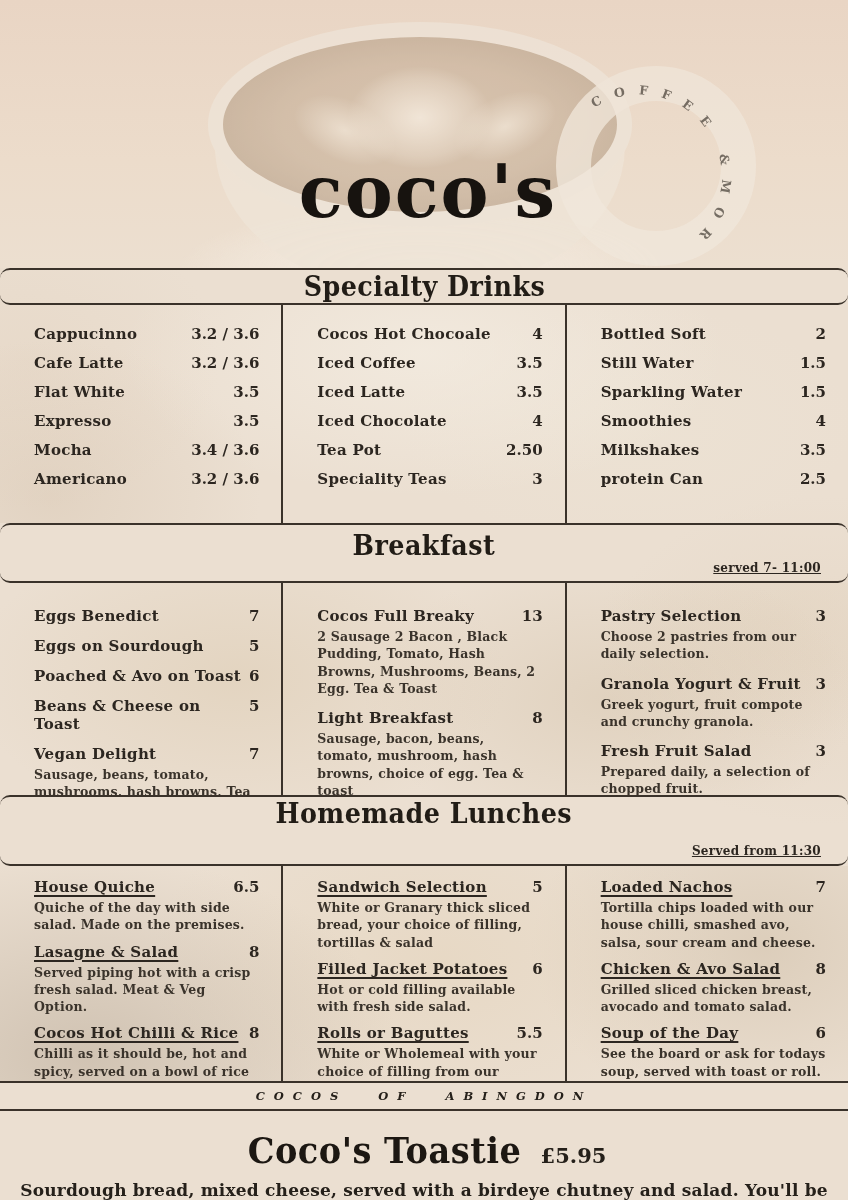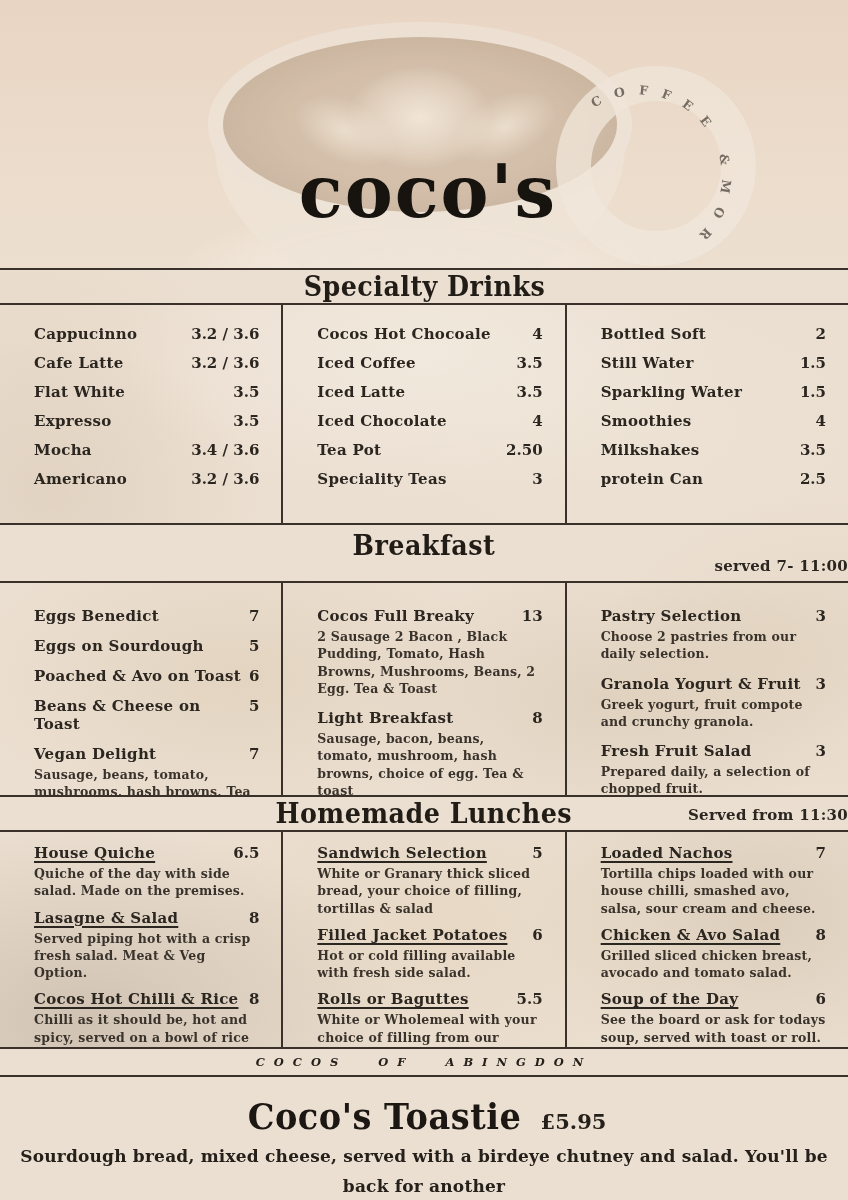--- a/index.html
+++ b/index.html
@@ -32,28 +32,28 @@
     background:radial-gradient(closest-side, rgba(244,235,221,.8), transparent 72%);}
   .art-wing-r{position:absolute;left:430px;top:84px;width:150px;height:85px;border-radius:50%;transform:rotate(-24deg);
     background:radial-gradient(closest-side, rgba(244,235,221,.8), transparent 72%);}
   .handle-ring{position:absolute;left:556px;top:66px;width:200px;height:200px;border-radius:50%;
     border:35px solid rgba(242,236,226,.8);}
   .handle-svg{position:absolute;left:0;top:0;}
   .logo{position:absolute;left:8px;right:0;top:156px;text-align:center;
     font-size:72px;line-height:1;letter-spacing:2px;color:#17130f;font-weight:700;}
 
   
-  .band{position:relative;border-top:2px solid #3a322a;border-bottom:2px solid #3a322a;text-align:center;}
+  .band{position:relative;border-top:2px solid #3a322a;border-bottom:2px solid #3a322a;text-align:center;border-radius:10px;}
   .band-drinks{height:37px;}
   .band-bf{height:60px;}
-  .band-lunch{height:37px;}
+  .band-lunch{height:71px;}
   .band-title{display:inline-block;transform:scaleX(.94);font-size:27px;line-height:33px;color:#211c16;letter-spacing:.5px;}
   .band-bf .band-title,.band-lunch .band-title{line-height:30px;padding-top:6px;}
   .band-lunch .band-title{padding-top:2px;}
-  .served{position:absolute;right:0;bottom:6px;font-size:15px;letter-spacing:.3px;color:#2c2620;}
+  .served{position:absolute;right:27px;bottom:6px;font-size:12px;letter-spacing:.3px;color:#2c2620;text-decoration:underline;}
 
   
   .cols{display:flex;height:100%;}
   .col{flex:1 1 0;padding:20px 22px 0 34px;overflow:hidden;}
   .col.mid{border-left:2px solid #3a322a;border-right:2px solid #3a322a;}
   .row{display:flex;justify-content:space-between;align-items:baseline;}
   .nm{font-size:15px;letter-spacing:.3px;}
   .pr{font-size:15px;padding-left:8px;white-space:nowrap;}
   .desc{font-size:12.5px;line-height:1.38;font-weight:700;color:#3a332b;margin-top:3px;letter-spacing:.2px;}
 

